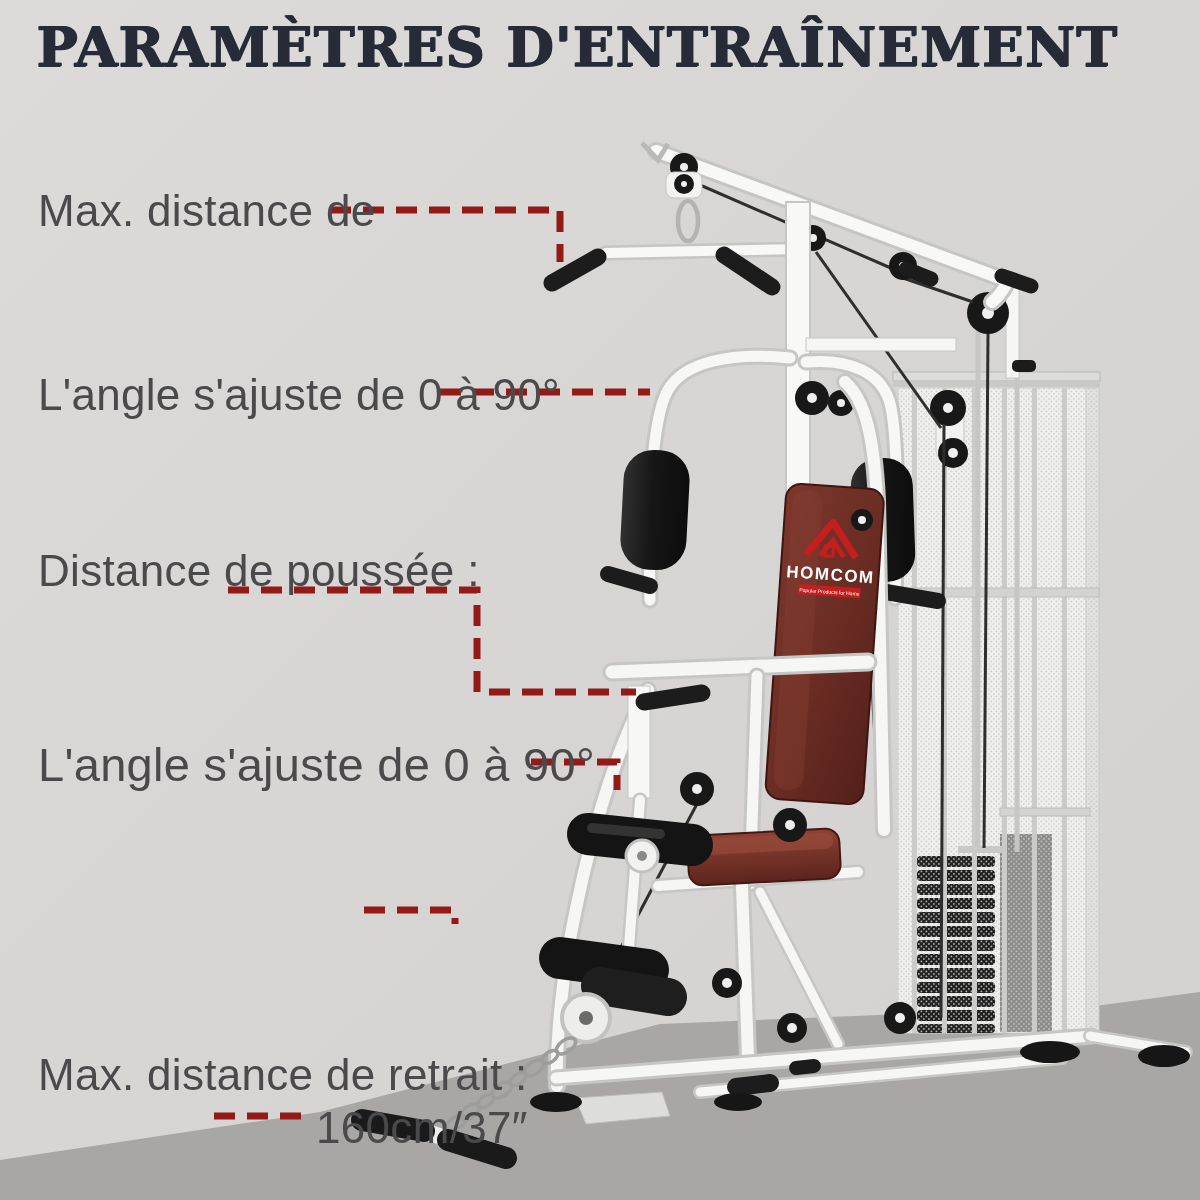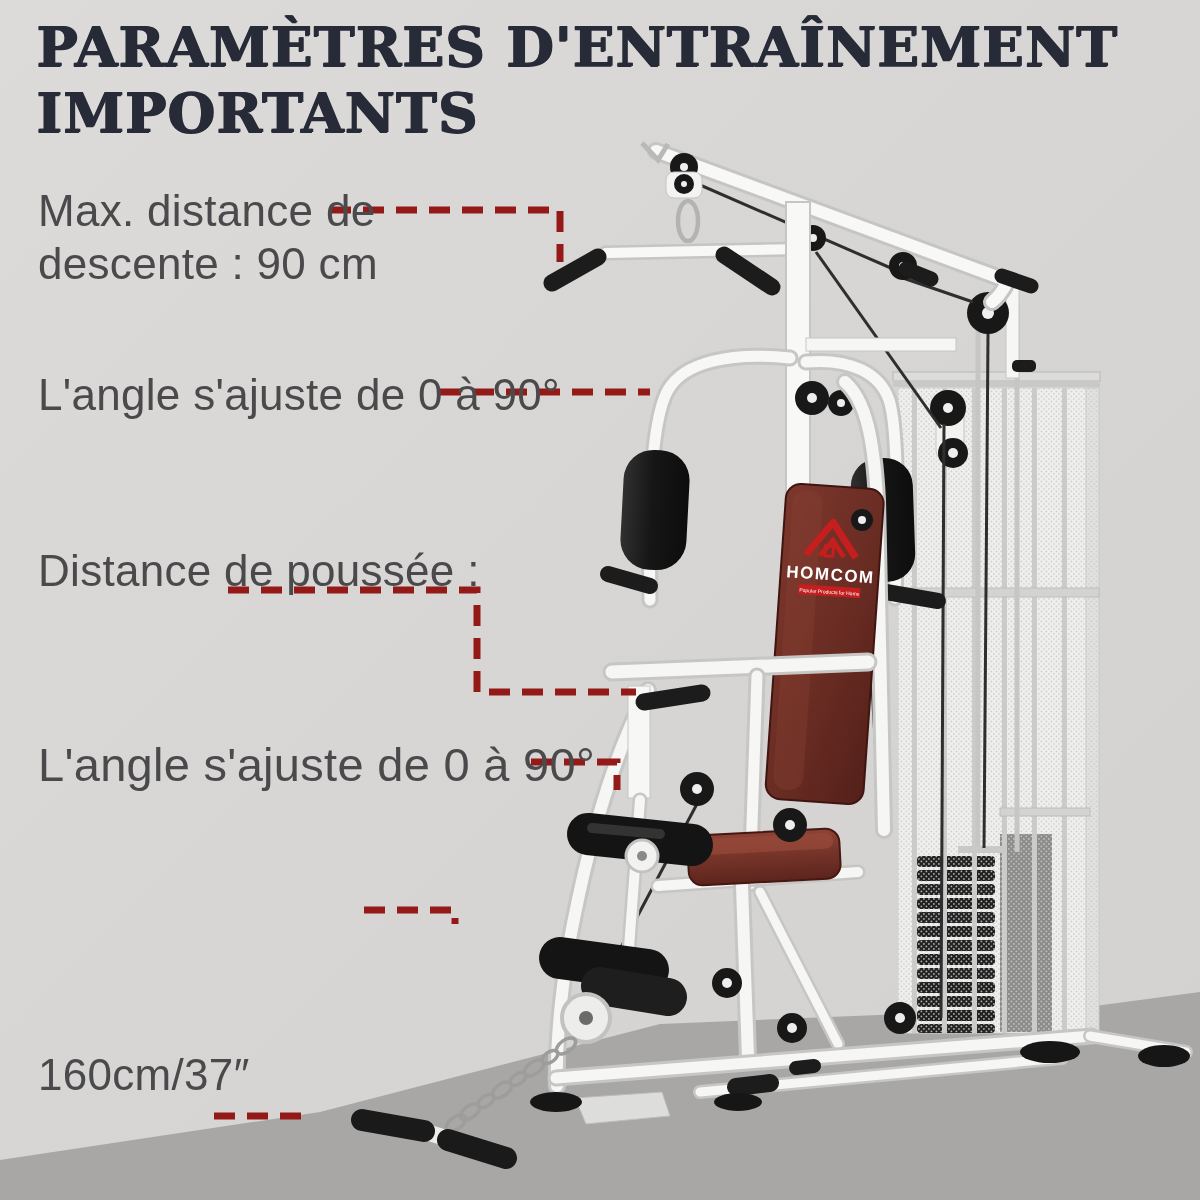--- a/index.html
+++ b/index.html
@@ -10,56 +10,55 @@
   }
   #scene{position:absolute;left:0;top:0;width:1200px;height:1200px;display:block;}
   .ttl{
     position:absolute;left:36px;top:14px;z-index:3;
     font-family:"DejaVu Serif",serif;font-weight:bold;
     font-size:55px;line-height:66px;letter-spacing:1px;color:#272b38;
     text-shadow:1.3px 0 0 #272b38, 0 0.7px 0 #272b38;
   }
   .lbl{
     position:absolute;z-index:3;color:#4a4a4c;
-    font-size:44px;line-height:53px;letter-spacing:.3px;font-weight:400;
+    font-size:44px;line-height:53px;letter-spacing:.3px;font-weight:400;text-align:right;
   }
   .lbl.big{font-size:47px;}
   .a1{left:38px;top:184px;}
   .a2{left:38px;top:368px;}
   .a3{left:38px;top:536px;margin-top:8px;}
   .a4{left:38px;top:738px;}
   .a5{left:38px;top:884px;}
   .a6{left:38px;top:1048px;}
 </style>
 </head>
 <body>
 
 <div id="stage">
 
   <div class="ttl">
     <div>PARAMÈTRES D'ENTRAÎNEMENT</div>
-    <div>IMPORTANTS</div>
   </div>
 
   <div class="lbl a1">
     <div>Max. distance de</div>
-    <div>descente : 90 cm</div>
   </div>
   <div class="lbl a2">
     <div>L'angle s'ajuste de 0 à 90°</div>
   </div>
   <div class="lbl a3">
     <div>Distance de poussée :</div>
   </div>
   <div class="lbl a4 big">
     <div>L'angle s'ajuste de 0 à 90°</div>
   </div>
   <div class="lbl a5">
   </div>
   <div class="lbl a6">
+    <div>Max. distance de retrait :</div>
     <div>160cm/37″</div>
   </div>
 
   <svg id="scene" viewBox="0 0 1200 1200">
     <defs>
       <pattern id="mesh" width="5" height="5" patternUnits="userSpaceOnUse">
         <circle cx="1.4" cy="1.4" r="0.9" fill="#c9c9c7"></circle>
         <circle cx="3.9" cy="3.9" r="0.9" fill="#cfcfcd"></circle>
       </pattern>
       <linearGradient id="padGrad" x1="0" y1="0" x2="1" y2="1">

